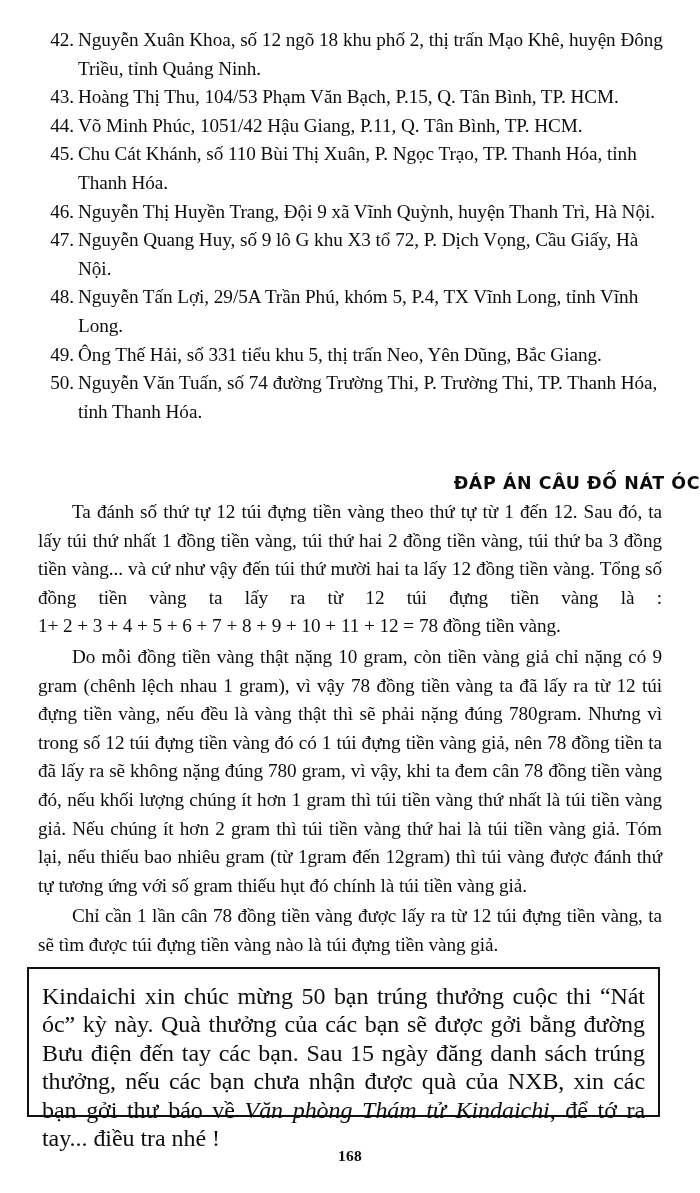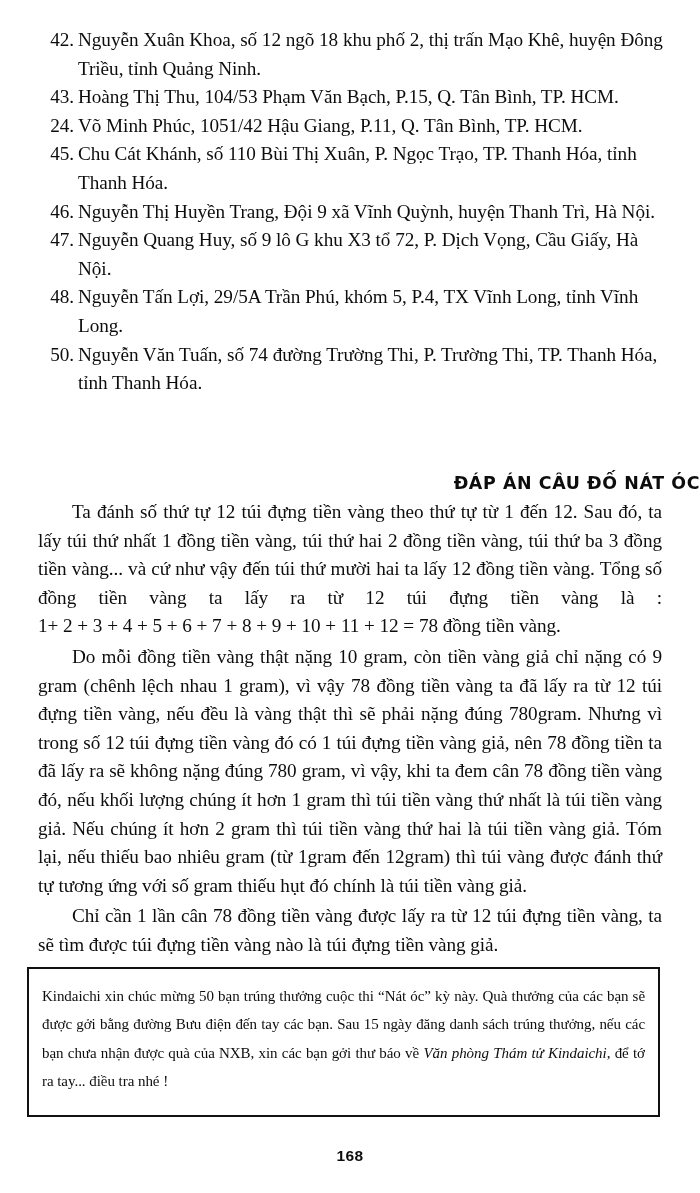--- a/index.html
+++ b/index.html
@@ -93,77 +93,81 @@
     position: absolute;
     left: 27px;
     top: 967px;
     width: 633px;
     height: 150px;
     box-sizing: border-box;
     border: 2px solid #111111;
     padding: 13px 13px 8px 13px;
   }
   .notice-text {
-    font-size: 15px;
+    font-size: 24px;
     line-height: 28.4px;
     text-align: justify;
     text-indent: 0;
     margin: 0;
     letter-spacing: -0.05px;
   }
   .notice-text .it {
     font-style: italic;
   }
 
   
   .page-number {
     position: absolute;
     left: 0;
     top: 1147px;
     width: 700px;
     text-align: center;
-    font-family: Liberation Sans, sans-serif;
+    font-family: Liberation Serif, serif;
     font-weight: bold;
     font-size: 15.5px;
     letter-spacing: 0.3px;
   }
 </style>
 </head>
 <body>
 
 <div class="page">
 
   <ol class="addr-list">
     <li class="addr-item">
       <span class="addr-num">42.</span>
       <span class="addr-text">Nguyễn Xuân Khoa, số 12 ngõ 18 khu phố 2, thị trấn Mạo Khê, huyện Đông Triều, tỉnh Quảng Ninh.</span>
     </li>
     <li class="addr-item">
       <span class="addr-num">43.</span>
       <span class="addr-text">Hoàng Thị Thu, 104/53 Phạm Văn Bạch, P.15, Q. Tân Bình, TP. HCM.</span>
     </li>
     <li class="addr-item">
-      <span class="addr-num">24.</span>
+      <span class="addr-num">44.</span>
       <span class="addr-text">Võ Minh Phúc, 1051/42 Hậu Giang, P.11, Q. Tân Bình, TP. HCM.</span>
     </li>
     <li class="addr-item">
       <span class="addr-num">45.</span>
       <span class="addr-text">Chu Cát Khánh, số 110 Bùi Thị Xuân, P. Ngọc Trạo, TP. Thanh Hóa, tỉnh Thanh Hóa.</span>
     </li>
     <li class="addr-item">
       <span class="addr-num">46.</span>
       <span class="addr-text">Nguyễn Thị Huyền Trang, Đội 9 xã Vĩnh Quỳnh, huyện Thanh Trì, Hà Nội.</span>
     </li>
     <li class="addr-item">
       <span class="addr-num">47.</span>
       <span class="addr-text">Nguyễn Quang Huy, số 9 lô G khu X3 tổ 72, P. Dịch Vọng, Cầu Giấy, Hà Nội.</span>
     </li>
     <li class="addr-item">
       <span class="addr-num">48.</span>
       <span class="addr-text">Nguyễn Tấn Lợi, 29/5A Trần Phú, khóm 5, P.4, TX Vĩnh Long, tỉnh Vĩnh Long.</span>
+    </li>
+    <li class="addr-item">
+      <span class="addr-num">49.</span>
+      <span class="addr-text">Ông Thế Hải, số 331 tiểu khu 5, thị trấn Neo, Yên Dũng, Bắc Giang.</span>
     </li>
     <li class="addr-item">
       <span class="addr-num">50.</span>
       <span class="addr-text">Nguyễn Văn Tuấn, số 74 đường Trường Thi, P. Trường Thi, TP. Thanh Hóa, tỉnh Thanh Hóa.</span>
     </li>
   </ol>
 
   <h2 class="section-heading">ĐÁP ÁN CÂU ĐỐ NÁT ÓC</h2>
 
   <div class="body-block">

